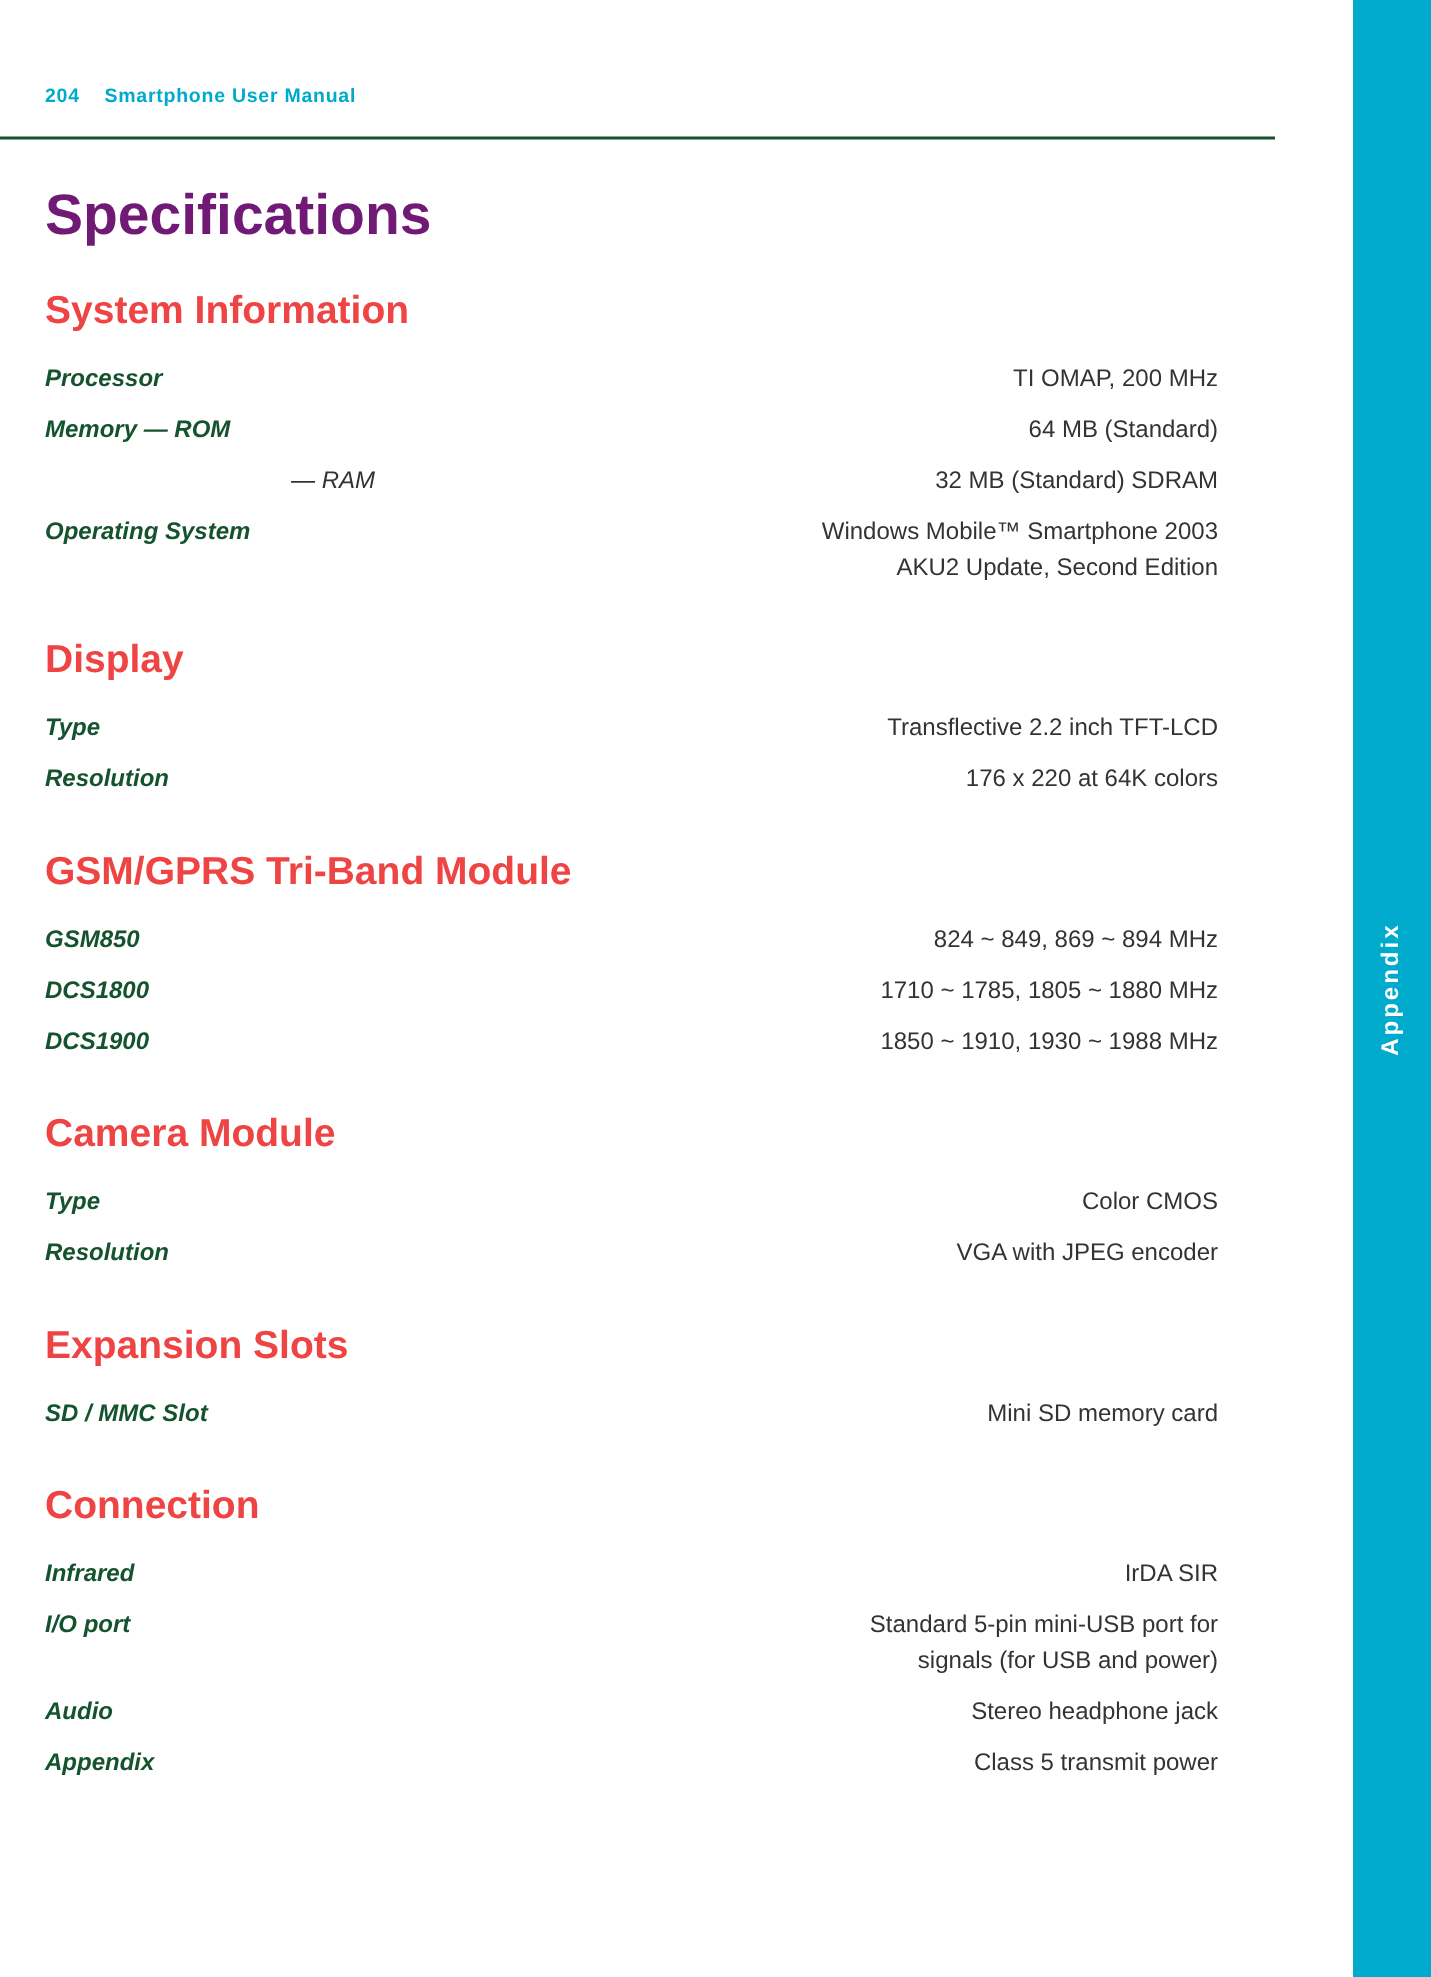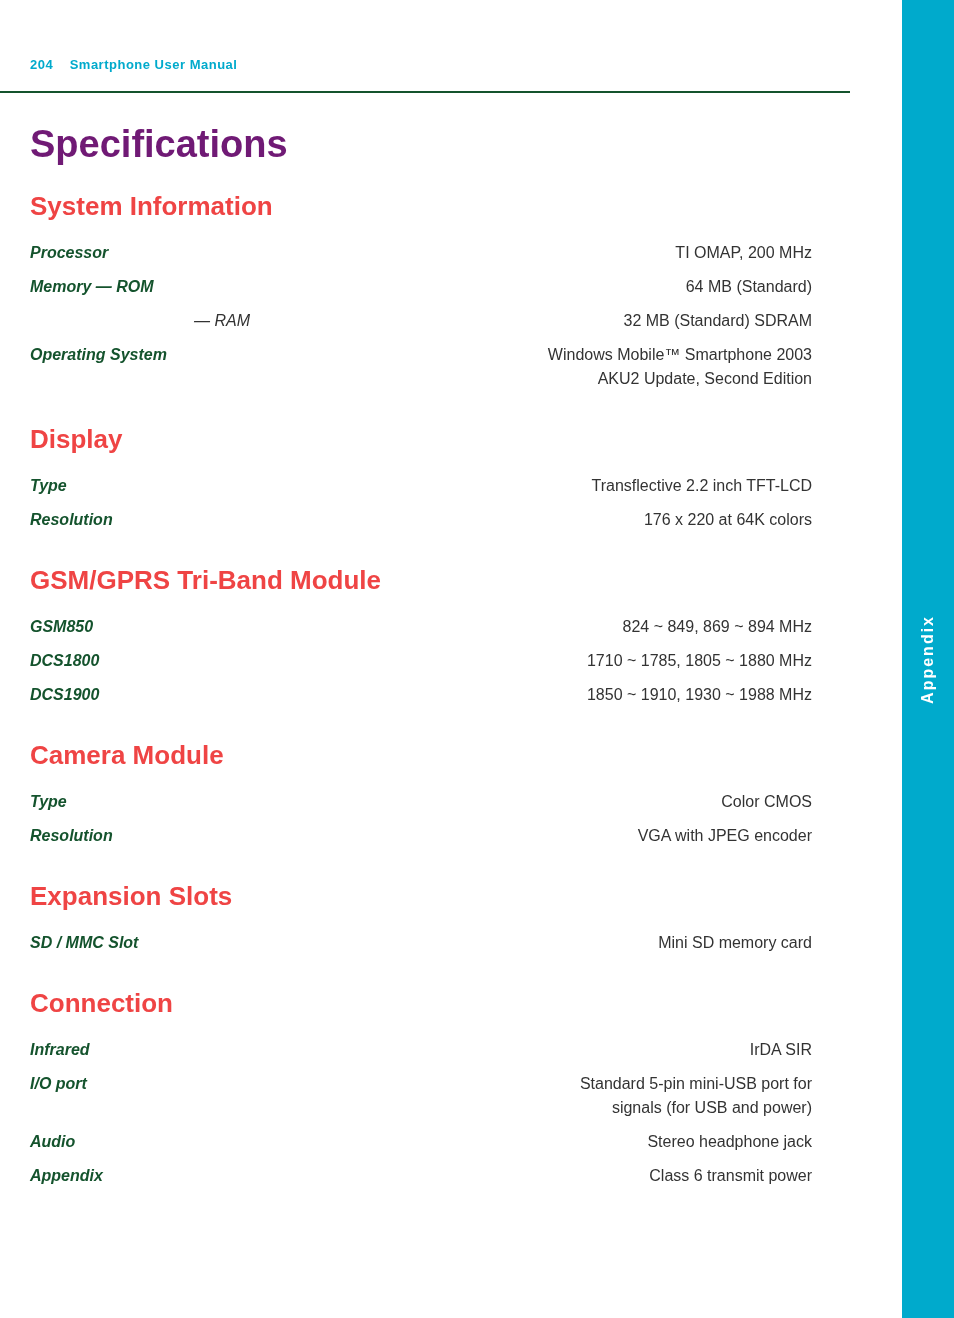--- a/index.html
+++ b/index.html
@@ -229,21 +229,21 @@
           <tr>
             <td class="label">I/O port</td>
             <td class="value">Standard 5-pin mini-USB port for<br>signals (for USB and power)</td>
           </tr>
           <tr>
             <td class="label">Audio</td>
             <td class="value">Stereo headphone jack</td>
           </tr>
           <tr>
             <td class="label">Appendix</td>
-            <td class="value">Class 6 transmit power</td>
+            <td class="value">Class 5 transmit power</td>
           </tr>
         </tbody>
       </table>
 
     </div>
   </div>
 
   <div class="sidebar">
     <span class="sidebar-text">Appendix</span>
   </div>

